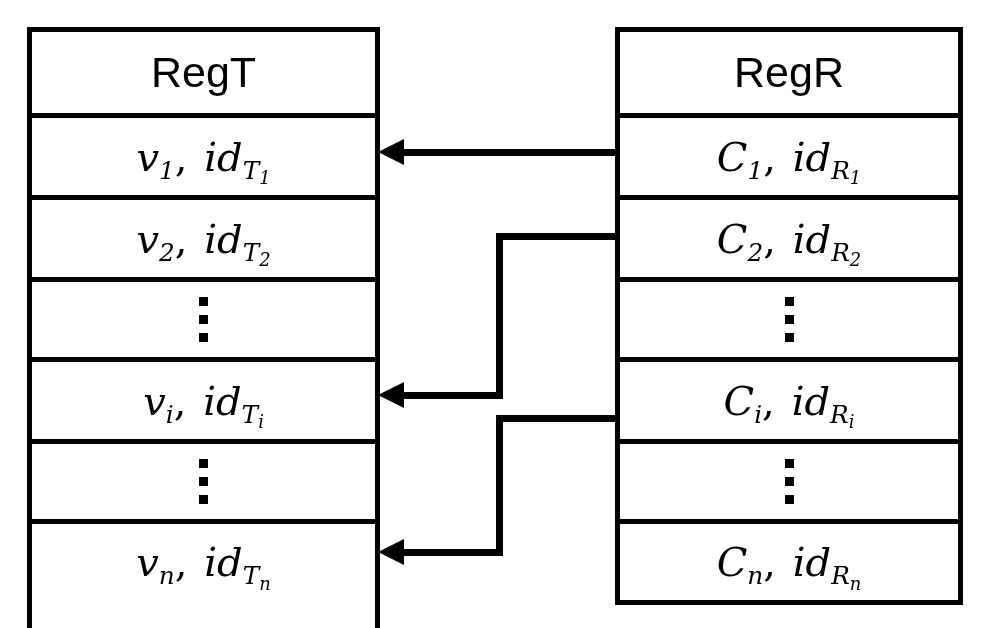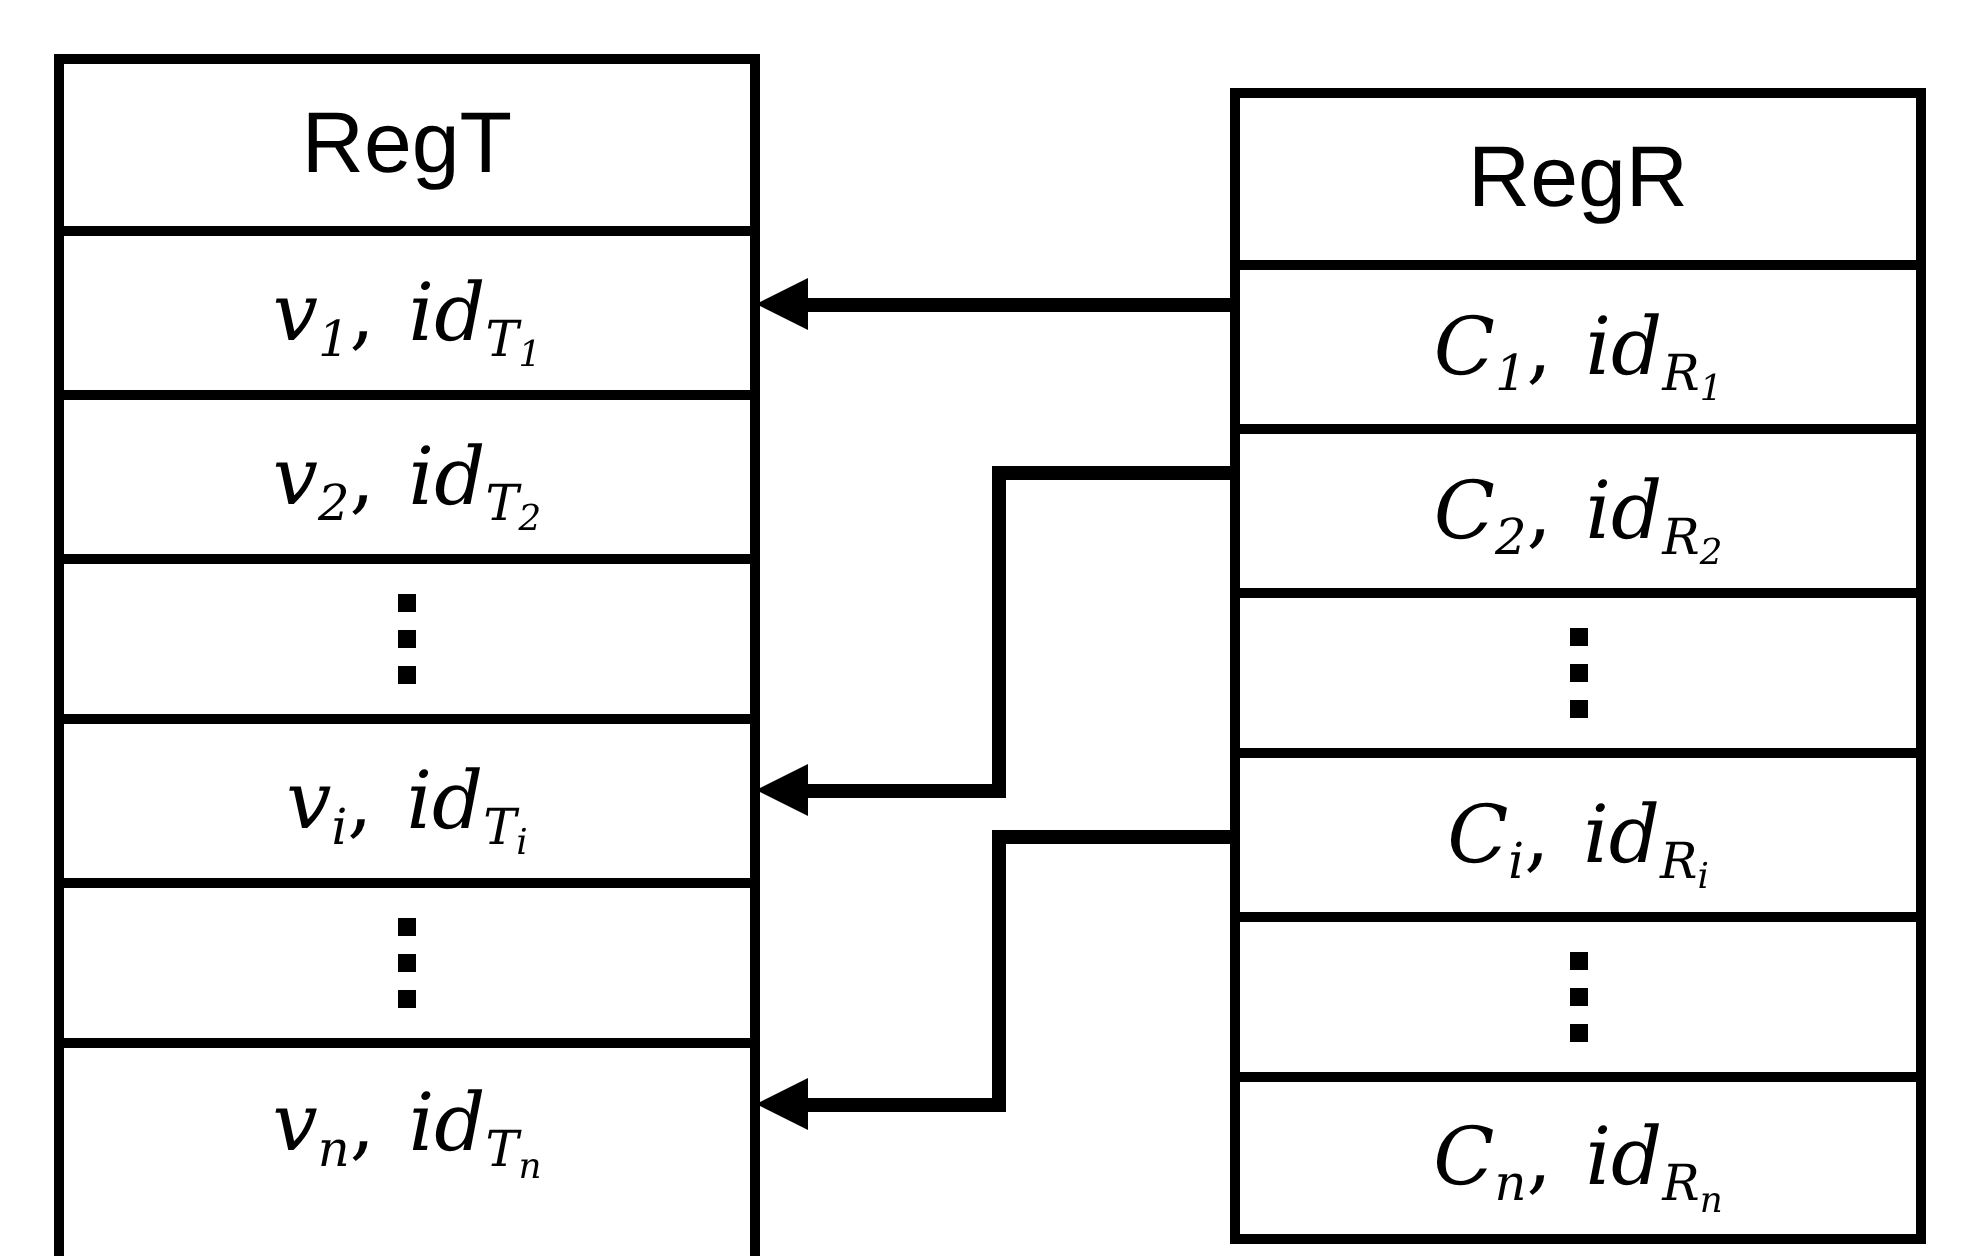--- a/index.html
+++ b/index.html
@@ -17,21 +17,21 @@
   }
 
   
   .reg-table {
     position: absolute;
     box-sizing: border-box;
     border: 5px solid #000000;
     background: #ffffff;
   }
   #reg-t { left: 27px;  top: 27px; width: 353px; height: 620px; }
-  #reg-r { left: 615px; top: 44px; width: 348px; height: 578px; }
+  #reg-r { left: 615px; top: 27px; width: 348px; height: 578px; }
 
   .reg-row {
     position: absolute;
     left: 0;
     right: 0;
     box-sizing: border-box;
     display: flex;
     align-items: center;
     justify-content: center;
     overflow: visible;

